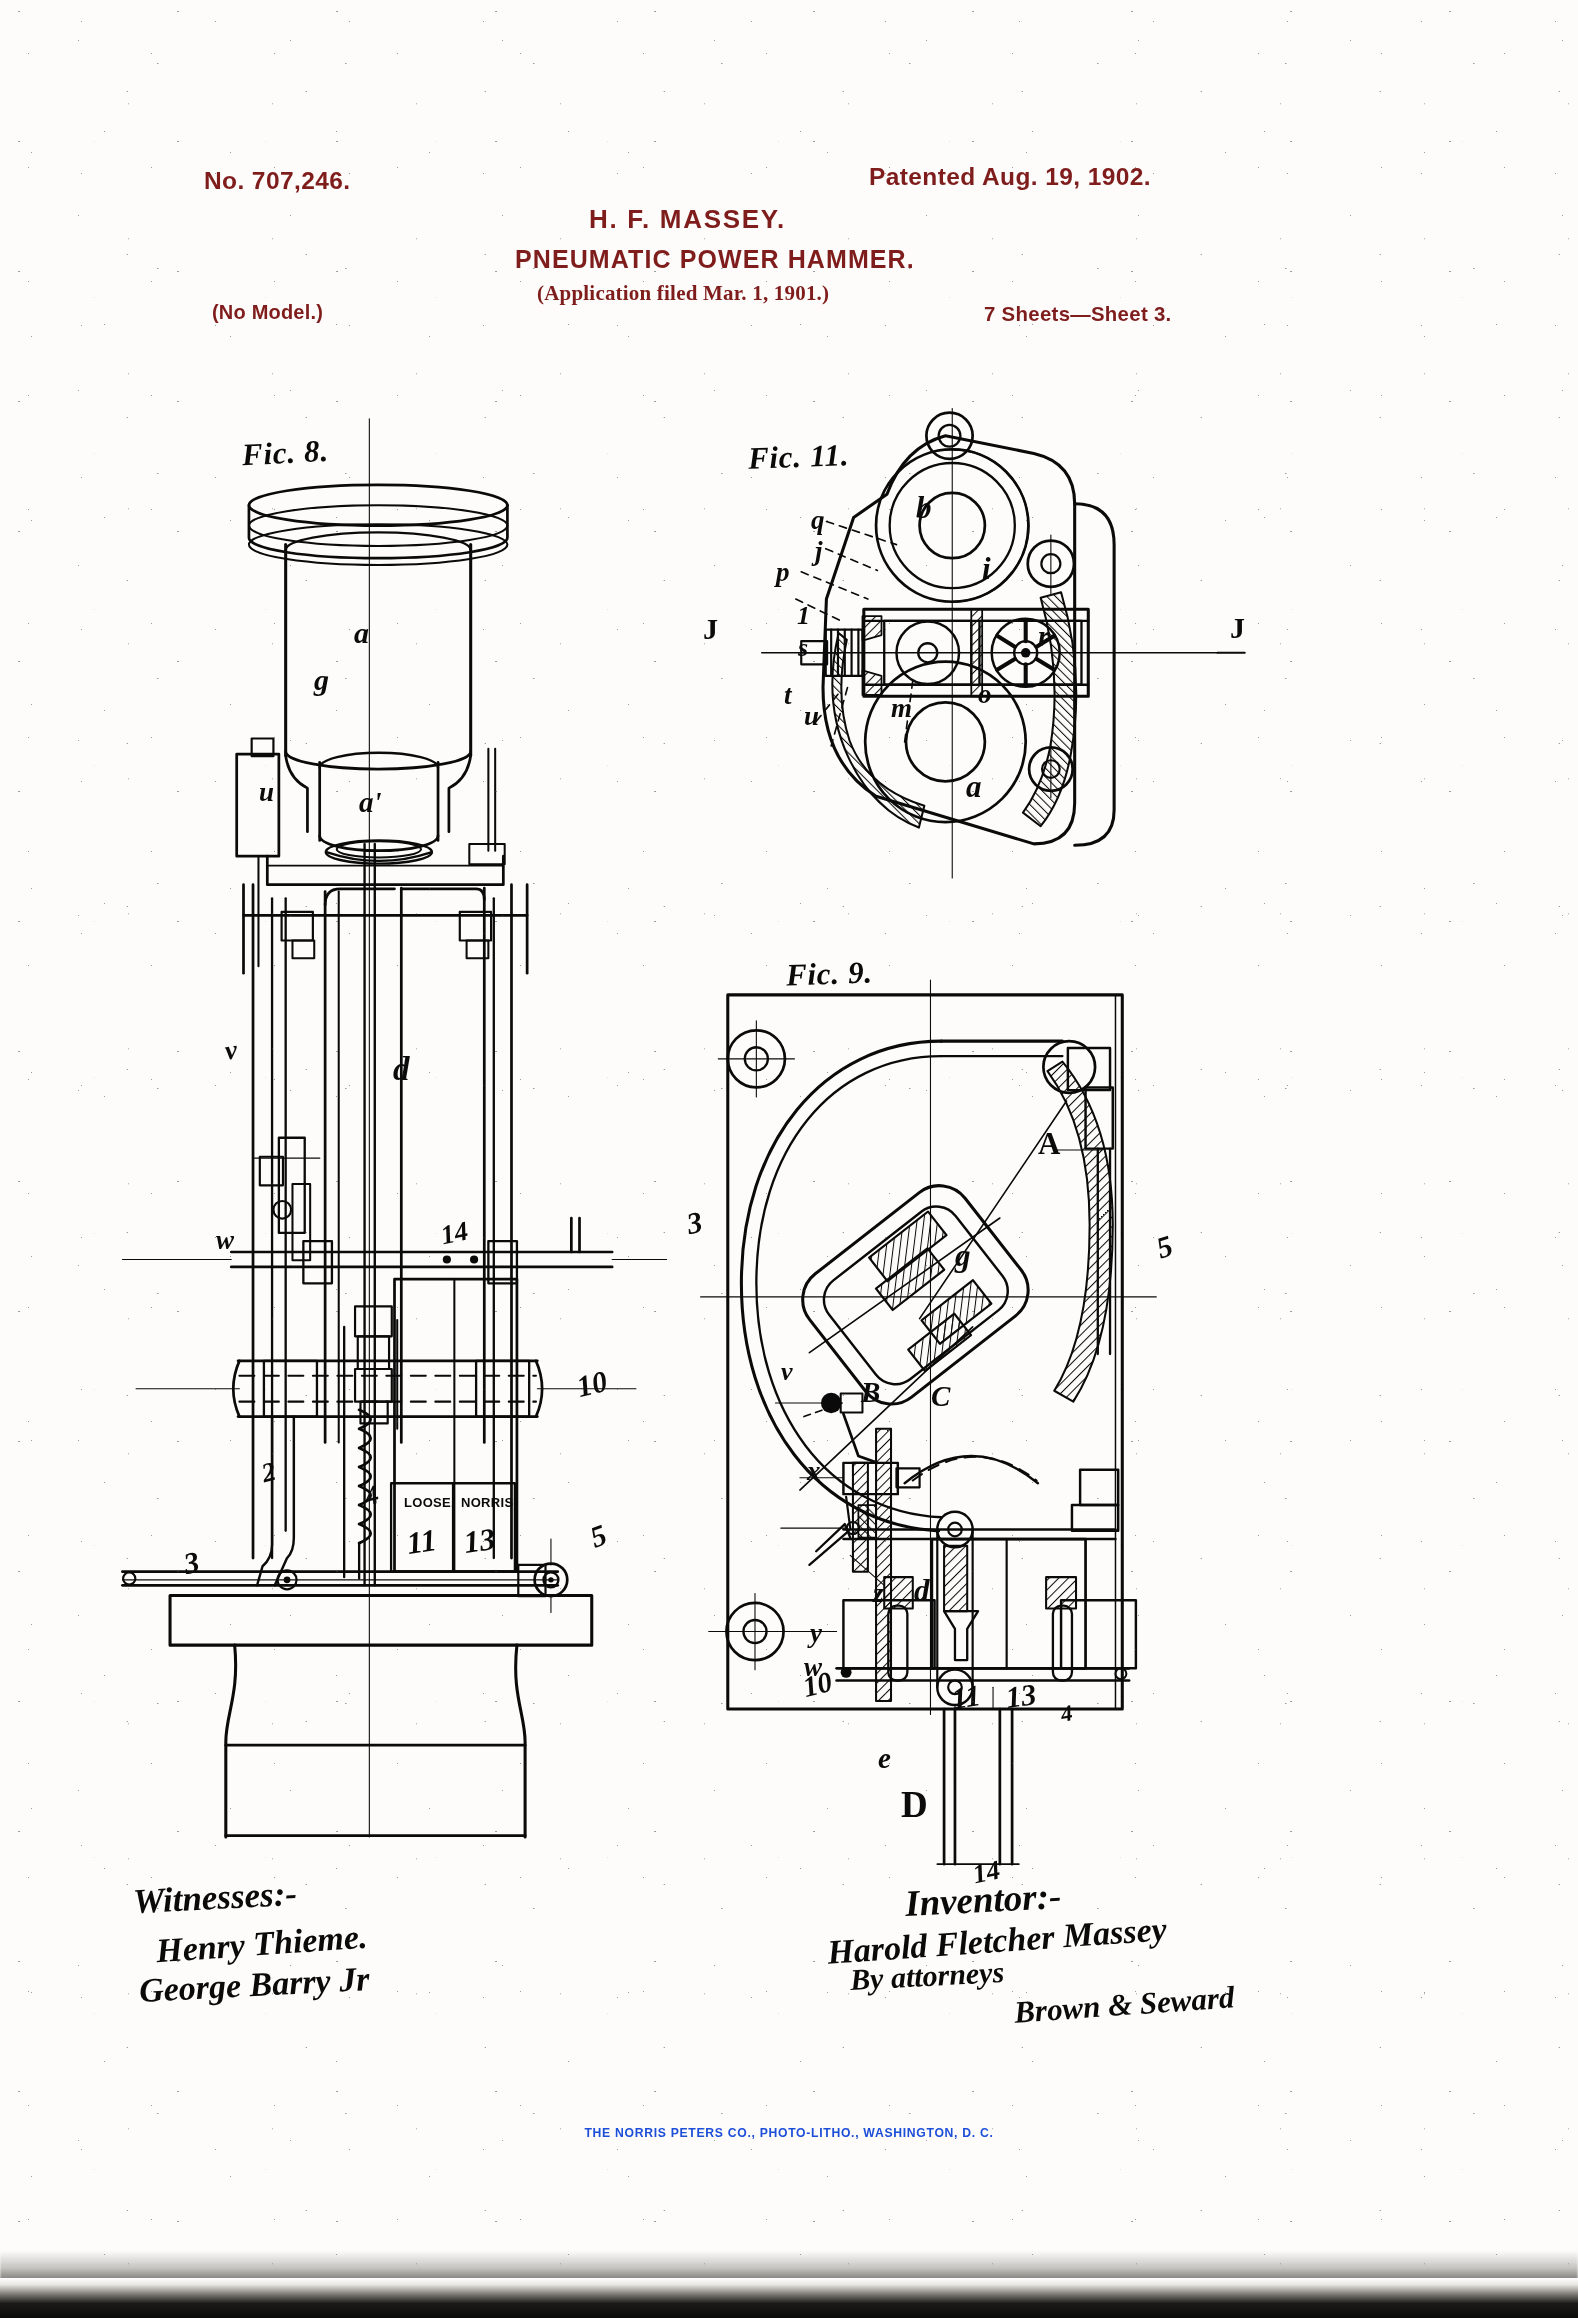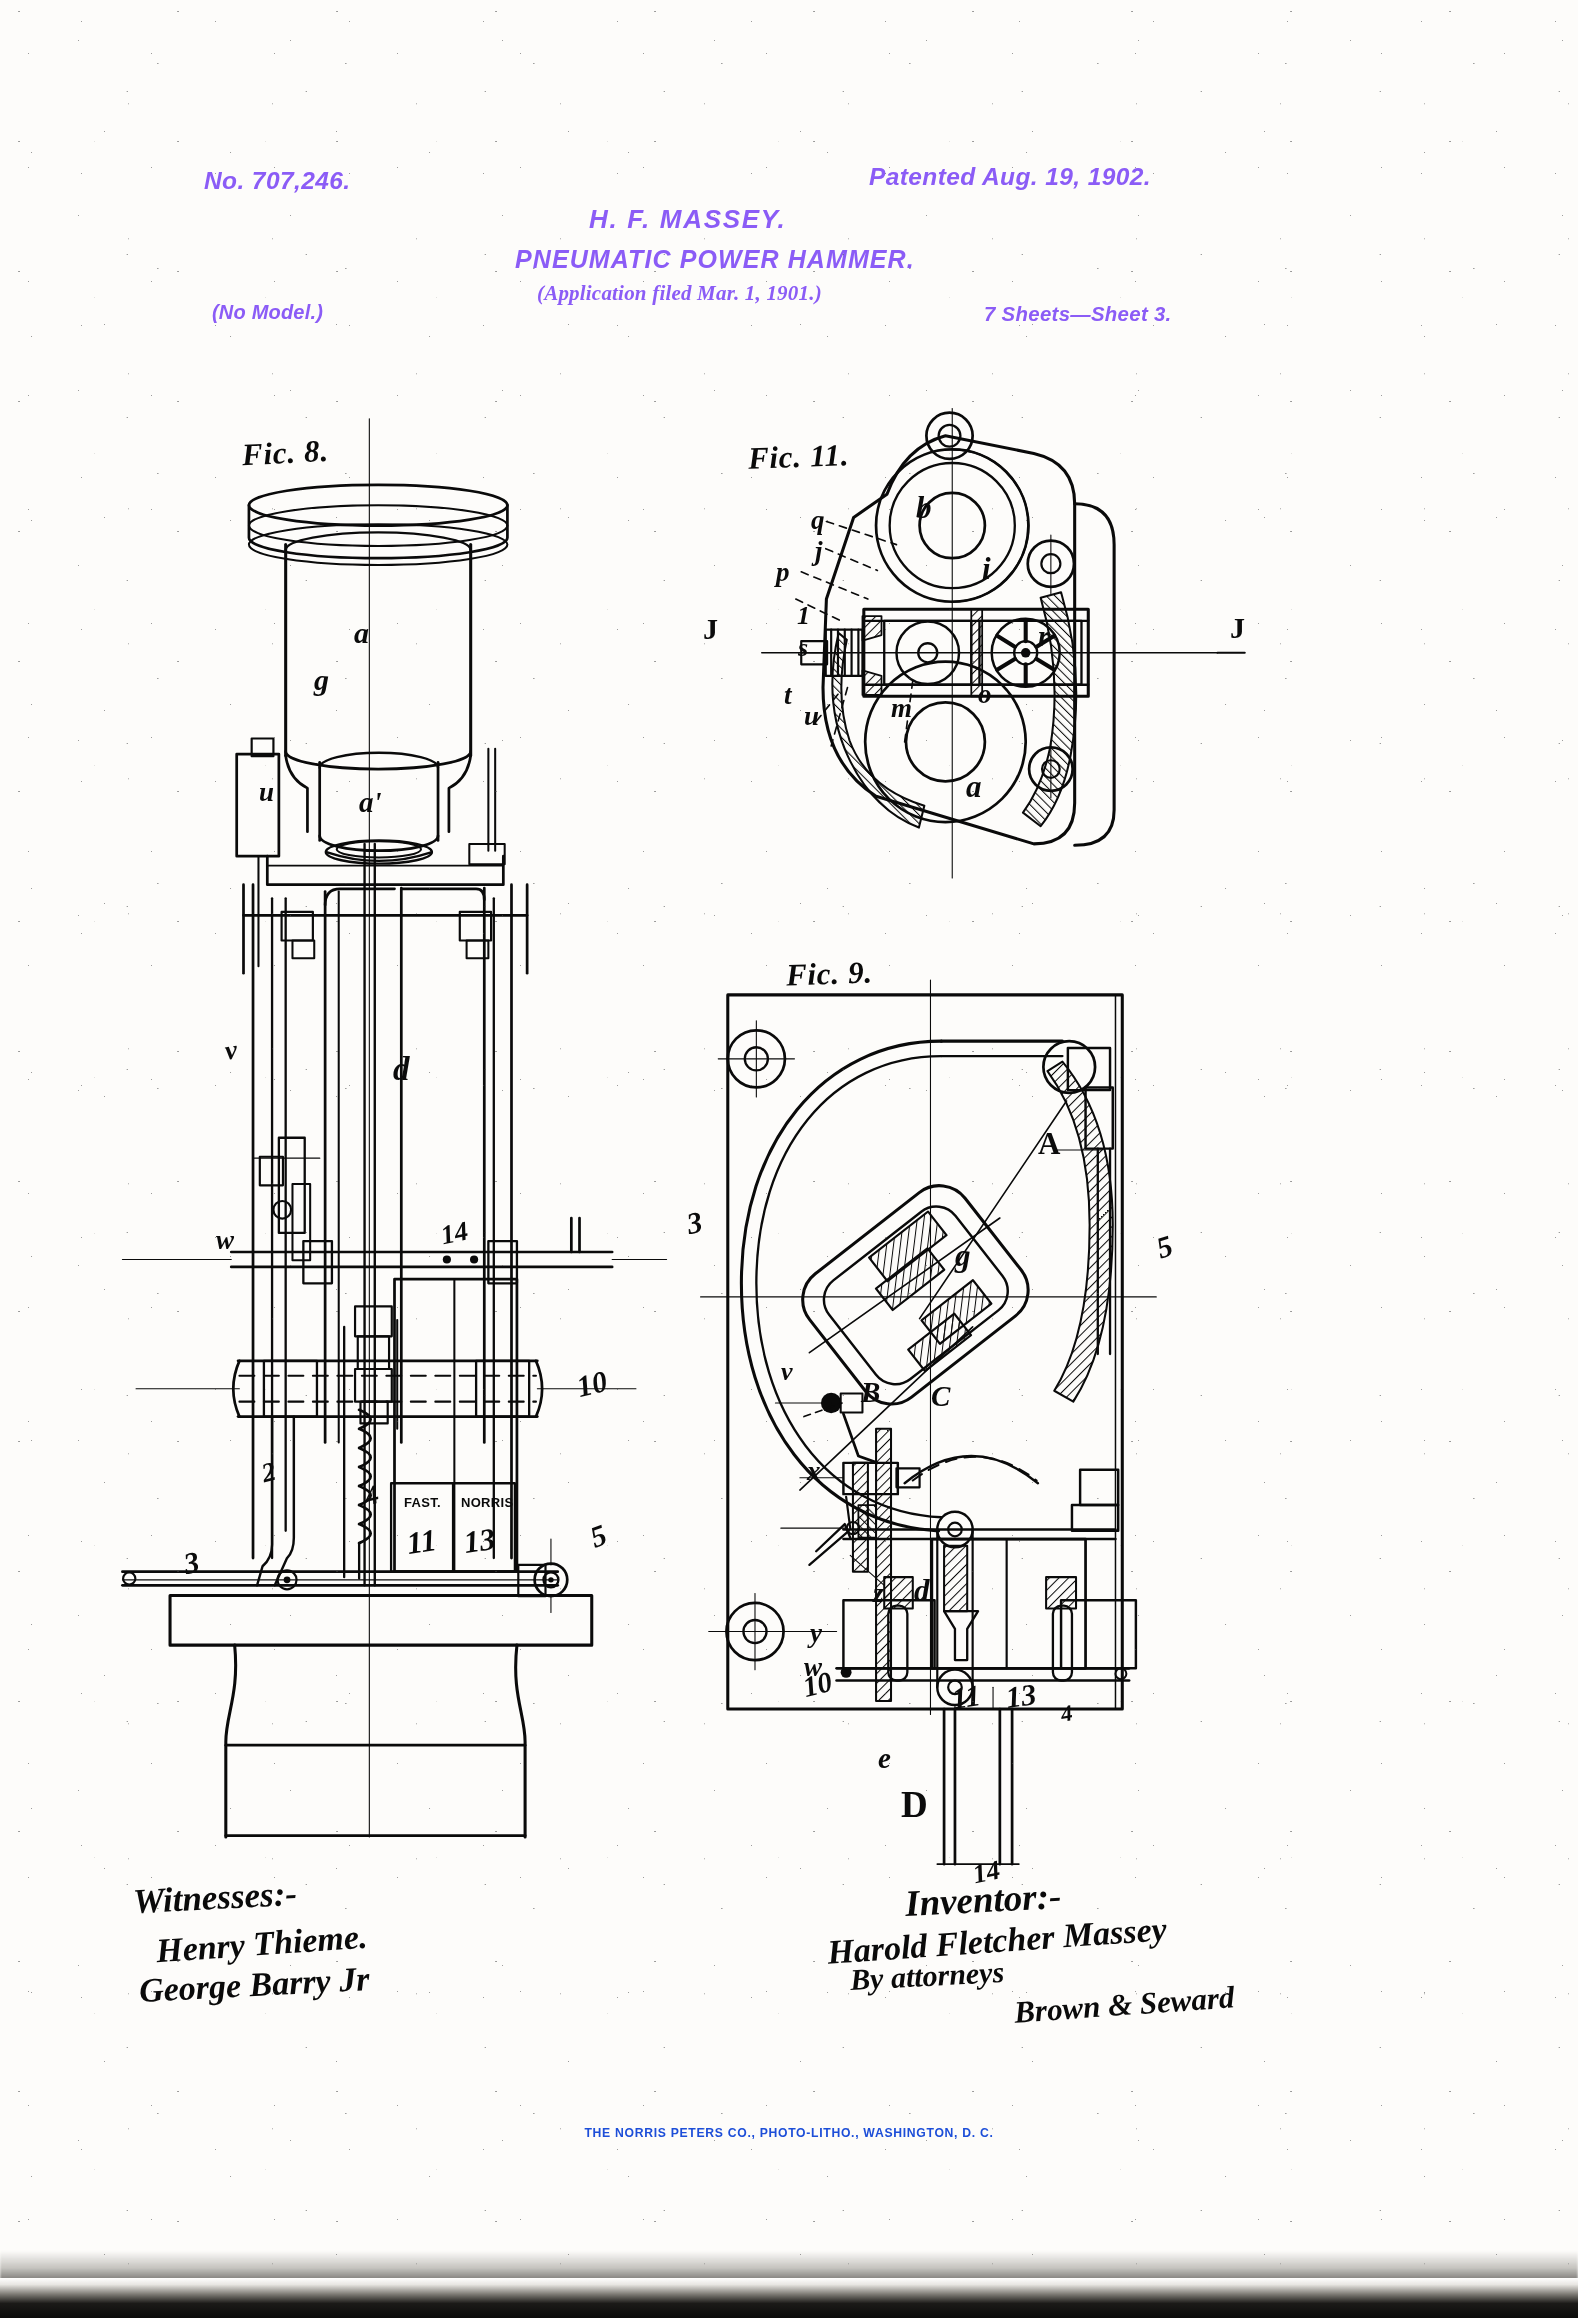--- a/index.html
+++ b/index.html
@@ -36,21 +36,21 @@
     position:absolute;left:0;right:0;bottom:0;height:41px;
     background:linear-gradient(180deg,#ffffff 0%,#e8e6e2 16%,#7b7872 40%,#1b1a18 62%,#0a0a09 100%);
   }
   #scanedge2{
     position:absolute;left:0;right:0;bottom:37px;height:31px;
     background:linear-gradient(180deg,rgba(255,255,255,0) 0%,rgba(150,148,142,.55) 55%,rgba(90,88,84,.85) 100%);
     filter:blur(1px);
   }
 
   
-  .hdr{position:absolute;color:#8b5cf6;white-space:nowrap;font-style:italic;}
+  .hdr{position:absolute;color:#7f1d1d;white-space:nowrap;}
   #patno{left:204px;top:167px;font-size:24.5px;font-weight:bold;letter-spacing:0.4px;}
   #patdate{left:869px;top:163px;font-size:24.5px;font-weight:bold;letter-spacing:0.4px;}
   #inventorname{left:589px;top:204px;font-size:26px;font-weight:bold;letter-spacing:1.7px;}
   #inventiontitle{left:515px;top:245px;font-size:25px;font-weight:bold;letter-spacing:1.1px;}
   #appfiled{left:537px;top:281px;font-size:21px;font-weight:bold;letter-spacing:0.2px;
             font-family:"Liberation Serif", serif;}
   #nomodel{left:212px;top:301px;font-size:20px;font-weight:bold;letter-spacing:0.2px;}
   #sheets{left:984px;top:303px;font-size:20.4px;font-weight:bold;letter-spacing:0.3px;}
 
   
@@ -464,21 +464,21 @@
   <div class="lbl" style="left:259px;top:777px;font-size:27px;">u</div>
   <div class="lbl" style="left:225px;top:1035px;font-size:27px;transform:rotate(-8deg);">v</div>
   <div class="lbl" style="left:393px;top:1051px;font-size:33px;">d</div>
   <div class="lbl" style="left:216px;top:1225px;font-size:27px;">w</div>
   <div class="lbl num" style="left:441px;top:1218px;transform:rotate(-12deg);">14</div>
   <div class="lbl num" style="left:577px;top:1367px;transform:rotate(-14deg);font-size:30px;">10</div>
   <div class="lbl num" style="left:262px;top:1457px;transform:rotate(-14deg);">2</div>
   <div class="lbl num" style="left:365px;top:1480px;transform:rotate(-14deg);">4</div>
   <div class="lbl num" style="left:184px;top:1546px;transform:rotate(-12deg);font-size:30px;">3</div>
   <div class="lbl num" style="left:591px;top:1519px;transform:rotate(-20deg);font-size:30px;">5</div>
-  <div class="lbl tiny" style="left:404px;top:1495px;">FAST.</div>
+  <div class="lbl tiny" style="left:404px;top:1495px;">LOOSE.</div>
   <div class="lbl tiny" style="left:461px;top:1495px;">NORRIS.</div>
   <div class="lbl num" style="left:407px;top:1524px;transform:rotate(-8deg);font-size:31px;">11</div>
   <div class="lbl num" style="left:464px;top:1523px;transform:rotate(-8deg);font-size:31px;">13</div>
 
   <div class="lbl" style="left:811px;top:505px;font-size:27px;">q</div>
   <div class="lbl" style="left:815px;top:536px;font-size:27px;">j</div>
   <div class="lbl" style="left:776px;top:557px;font-size:27px;">p</div>
   <div class="lbl num" style="left:797px;top:601px;font-size:26px;">1</div>
   <div class="lbl" style="left:798px;top:633px;font-size:26px;">s</div>
   <div class="lbl" style="left:784px;top:680px;font-size:27px;">t</div>

